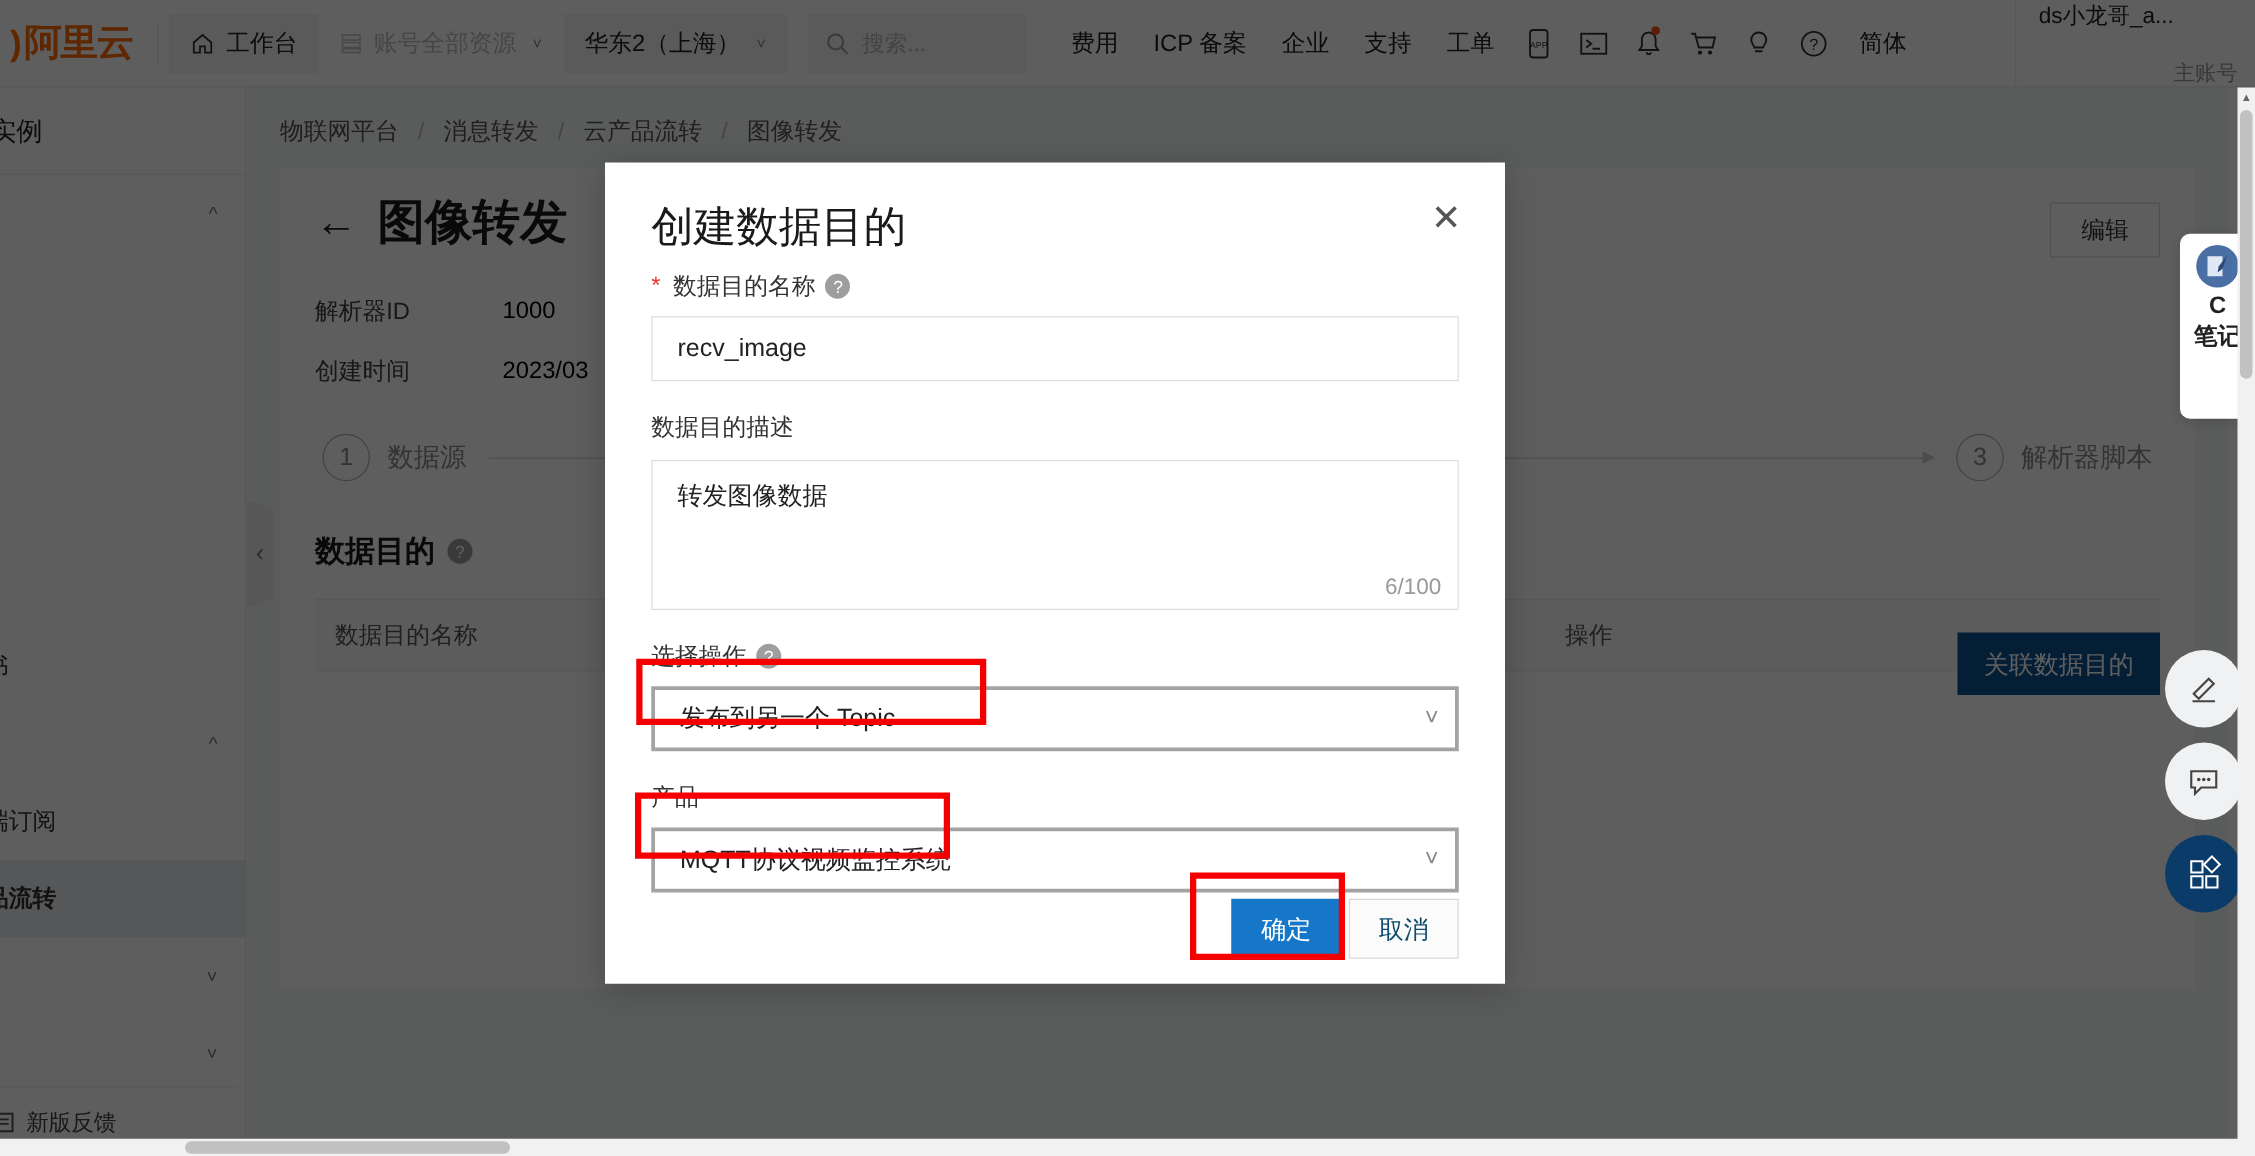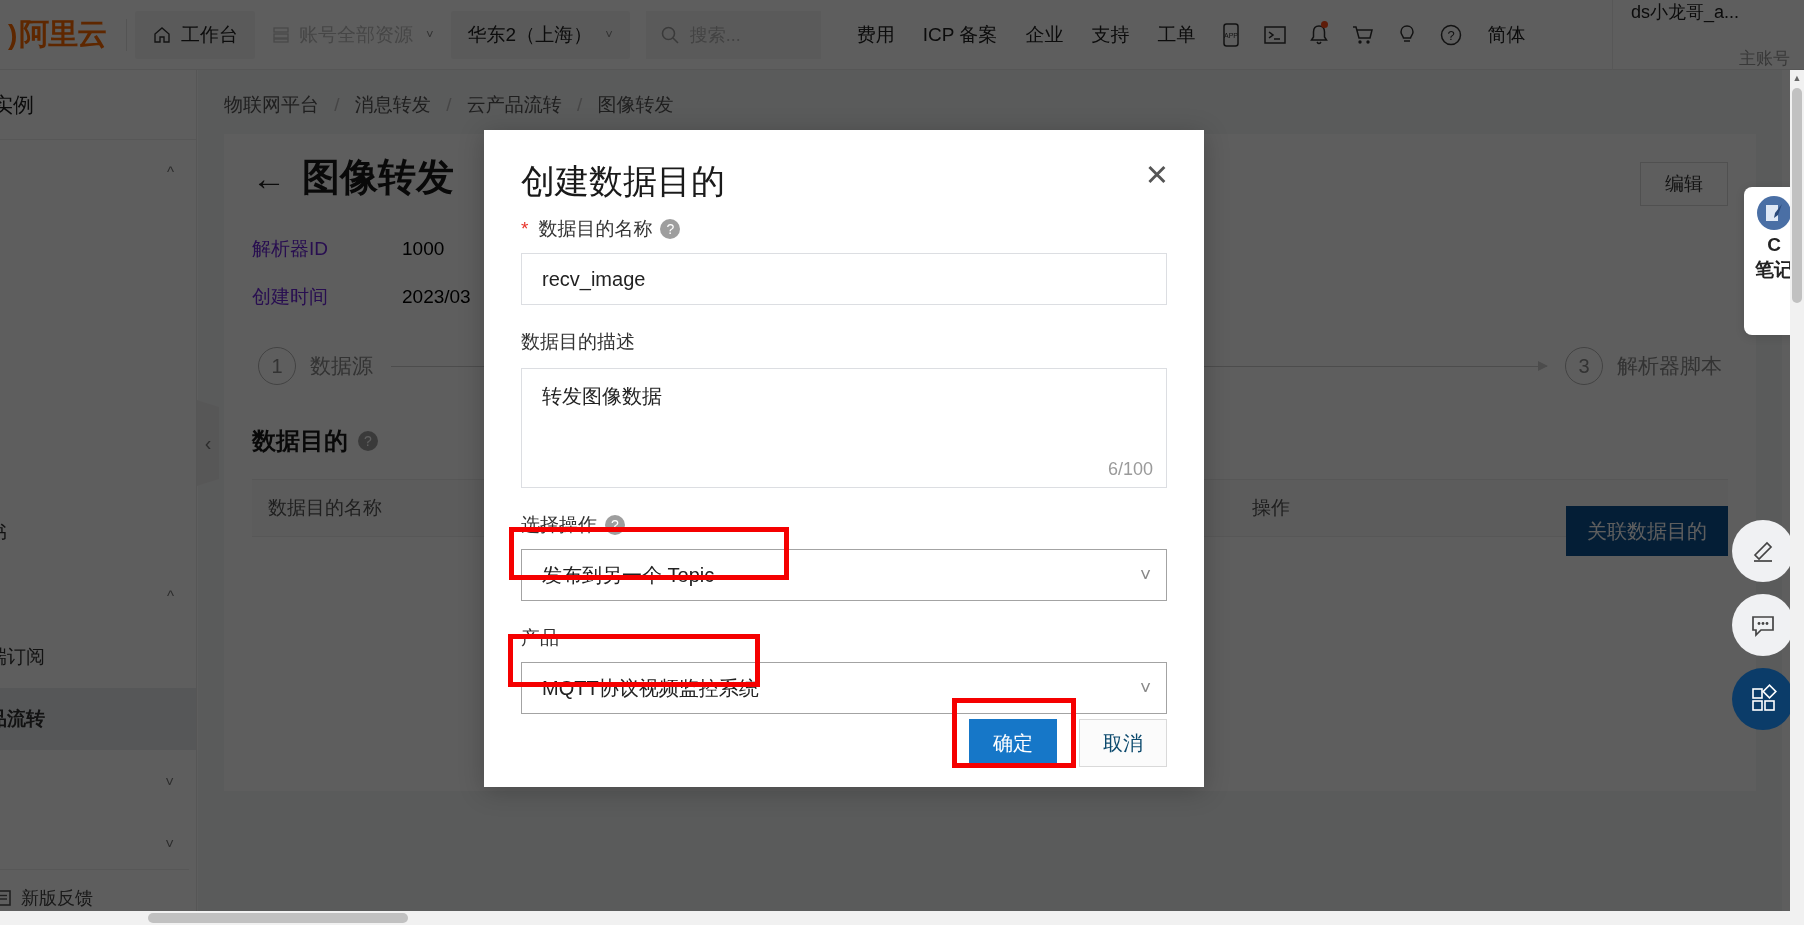--- a/index.html
+++ b/index.html
@@ -111,21 +111,21 @@
   .page-head { display:flex; align-items:center; }
   .back-arrow { font-size:34px; color:#222; margin-right:16px; cursor:pointer; line-height:1;}
   .page-title { font-size:38px; font-weight:bold; color:#1a1a1a; white-space:nowrap;}
   .edit-btn {
     position:absolute; right:28px; top:28px; width:88px; height:44px;
     border:1px solid #d9d9d9; background:#fff; color:#333; font-size:19px;
     display:flex; align-items:center; justify-content:center; cursor:pointer;
   }
   .meta-grid { margin-top:22px; font-size:19px; color:#555; }
   .meta-row { display:flex; align-items:center; height:48px; }
-  .meta-label { width:150px; color:#6d28d9; }
+  .meta-label { width:150px; color:#404040; }
   .meta-val { color:#000000; }
   .meta-col2 { margin-left:430px; }
 
   .steps { display:flex; align-items:center; margin-top:26px; padding:0 6px; }
   .step { display:flex; align-items:center; gap:14px; font-size:21px; color:#8a8a8a; white-space:nowrap;}
   .step .num {
     width:38px; height:38px; border-radius:50%; border:1px solid #b4b4b4;
     display:flex; align-items:center; justify-content:center; font-size:20px;
   }
   .step-line { flex:1; height:1px; background:#cfcfcf; margin:0 18px; position:relative; }
@@ -216,33 +216,33 @@
   .tarea-wrap { margin-top:13px; position:relative; width:100%; height:120px; border:1px solid #dcdee2; background:#fff; }
   .tarea {
     width:100%; height:100%; border:0; resize:none; outline:none;
     font-size:20px; color:#222; padding:14px 14px 14px 20px;
     font-family:"Liberation Sans", sans-serif; background:transparent;
   }
   .counter { position:absolute; right:13px; bottom:7px; font-size:18px; color:#9a9a9a; }
   .fld-block { margin-top:24px; }
   .selwrap { margin-top:11px; position:relative; width:100%; height:52px; }
   .sel {
-    width:100%; height:52px; border:1px solid #a3a3a3; background:#fff;
+    width:100%; height:52px; border:3px solid #a3a3a3; background:#fff;
     font-size:20px; color:#222; padding:0 44px 0 20px; outline:none;
     appearance:none; -webkit-appearance:none;
     font-family:"Liberation Sans", sans-serif; cursor:pointer;
   }
   .sel-caret {
     position:absolute; right:16px; top:0; height:52px; display:flex;
     align-items:center; color:#888; font-size:19px; pointer-events:none;
   }
   .modal-foot {
     position:absolute; left:0; right:0; bottom:0; height:88px;
     display:flex; align-items:center; justify-content:flex-end;
-    gap:22px; padding-right:37px;
+    gap:6px; padding-right:37px;
   }
   .btn { height:48px; min-width:88px; font-size:20px; display:flex;
     align-items:center; justify-content:center; cursor:pointer; border:1px solid transparent; }
   .btn-primary { background:#1677c8; color:#fff; }
   .btn-default { background:#fbfbfb; color:#0c4a6e; border-color:#d9d9d9; }
 
   
   .hl { position:absolute; border:5px solid #f50000; z-index:120; pointer-events:none; }
 </style>
 </head>

